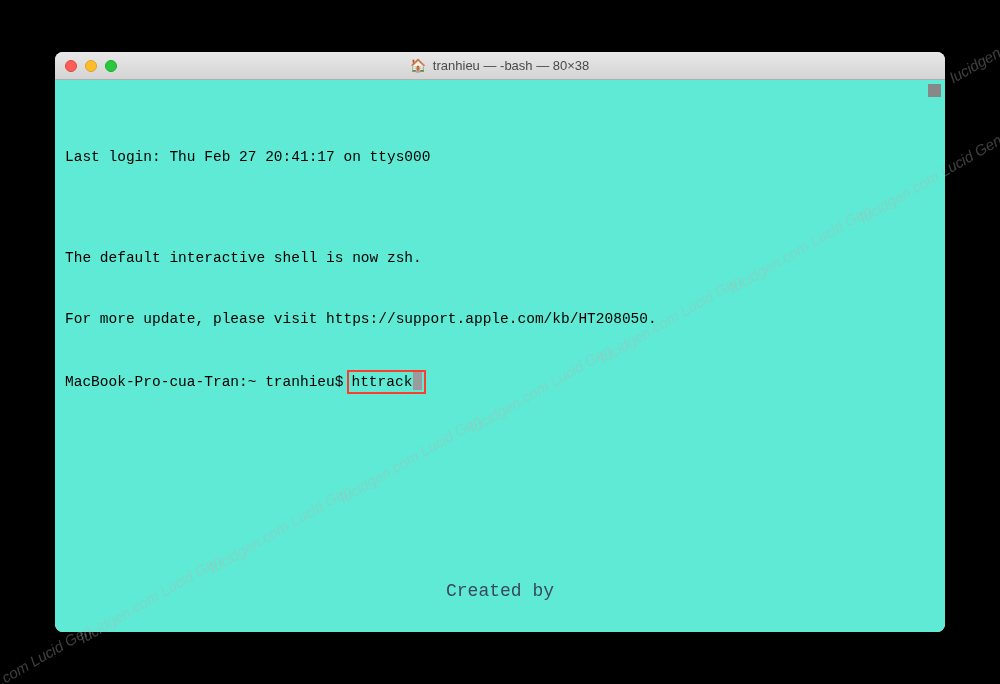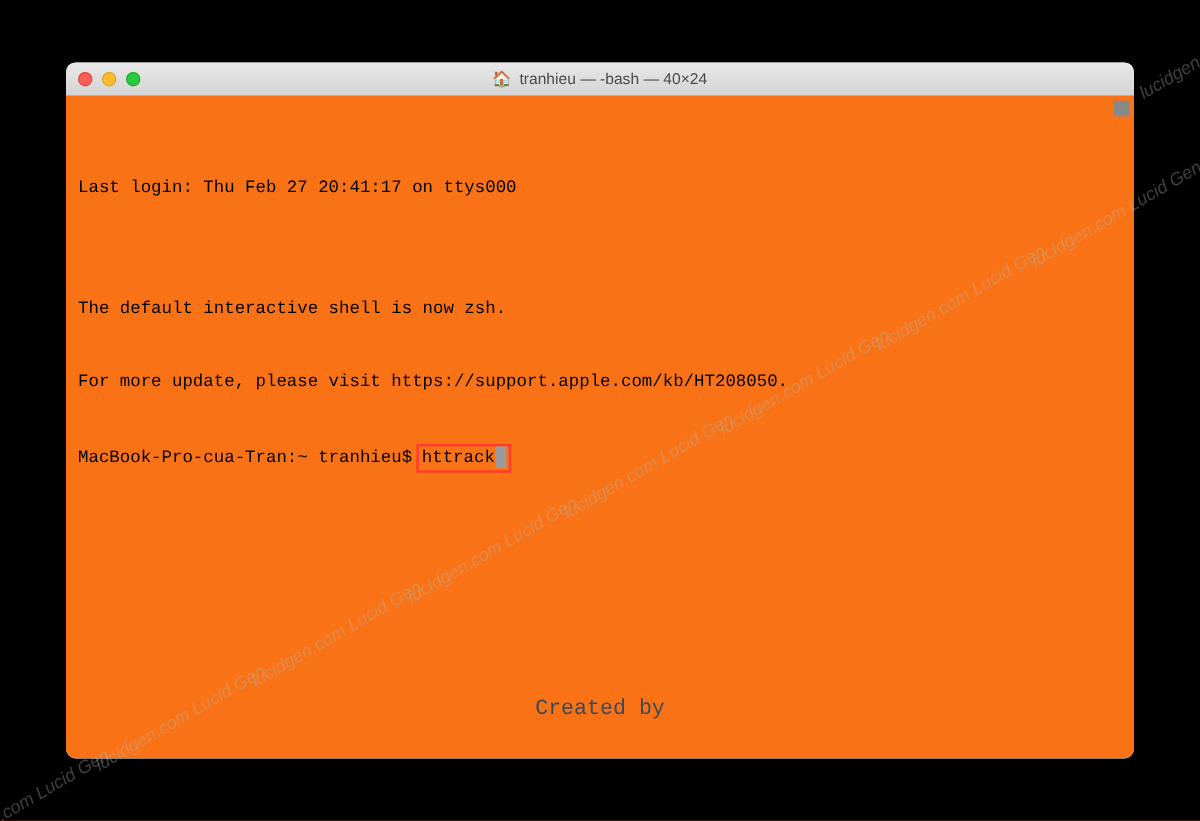--- a/index.html
+++ b/index.html
@@ -85,21 +85,21 @@
       font-size: 13px;
     }
 
     .home-icon {
       font-size: 13px;
       line-height: 1;
     }
 
     .terminal-body {
       flex: 1;
-      background: #f97316;
+      background: #5eead4;
       padding: 6px 10px;
       font-family: "Menlo", "Monaco", "Courier New", monospace;
       font-size: 14.5px;
       line-height: 1.4;
       color: #000;
       position: relative;
       white-space: pre-wrap;
     }
 
     .scrollbar-indicator {
@@ -171,21 +171,21 @@
 <div class="terminal-window">
 
   <div class="titlebar">
     <div class="traffic-lights">
       <div class="traffic-light tl-close"></div>
       <div class="traffic-light tl-min"></div>
       <div class="traffic-light tl-max"></div>
     </div>
     <div class="title-content">
       <span class="home-icon">🏠</span>
-      <span>tranhieu — -bash — 40×24</span>
+      <span>tranhieu — -bash — 80×38</span>
     </div>
   </div>
 
   <div class="terminal-body">
     <div class="scrollbar-indicator"></div>
     <span class="terminal-line">Last login: Thu Feb 27 20:41:17 on ttys000</span>
     <span class="terminal-line"></span>
     <span class="terminal-line">The default interactive shell is now zsh.</span>
     <span class="terminal-line">For more update, please visit https://support.apple.com/kb/HT208050.</span>
     <div class="prompt-line">

